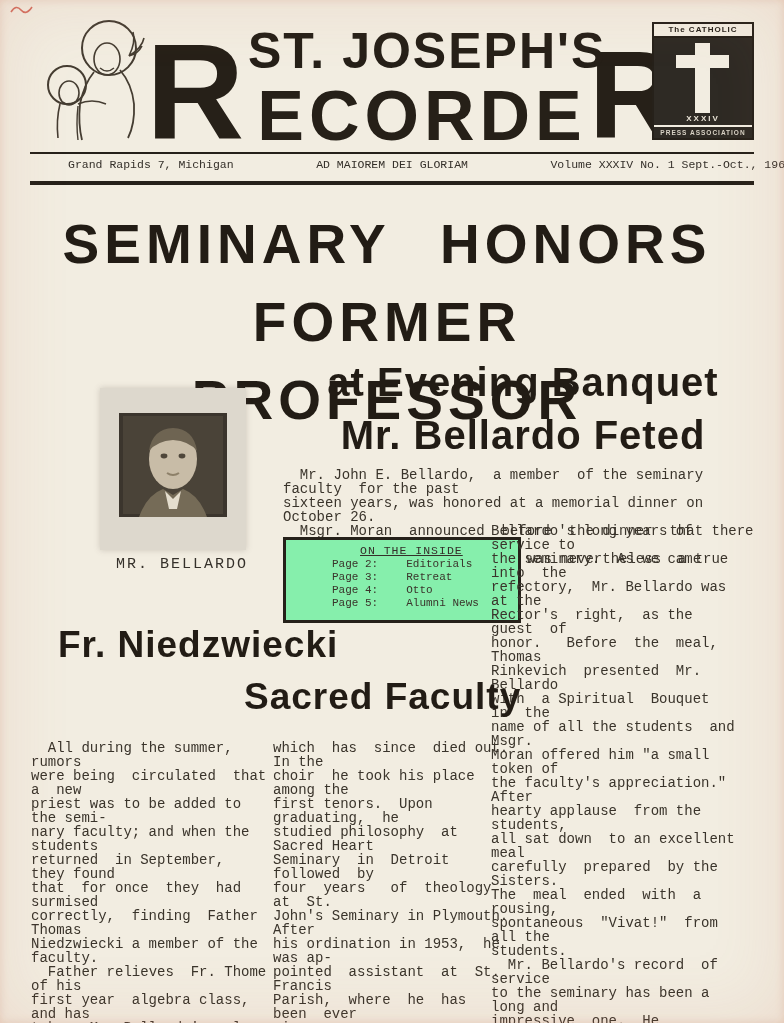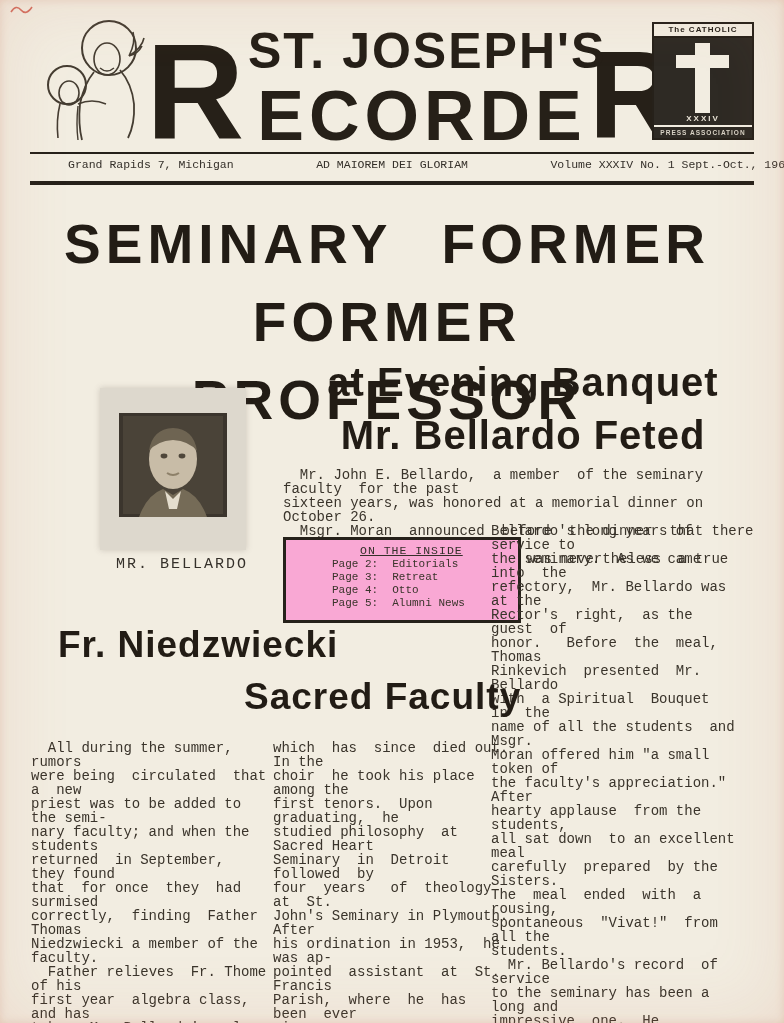--- a/index.html
+++ b/index.html
@@ -60,23 +60,23 @@
   .photo-caption { position:absolute; left:116px; top:556px; font-size:15px; letter-spacing:2px; color:#35302a; }
 
   
   .body { position:absolute; font-size:14px; line-height:14px; white-space:pre-wrap; color:#3a342b; }
   .intro { left:283px; top:468px; width:480px; }
   .col3  { left:491px; top:524px; width:250px; }
   .col1  { left:31px;  top:741px; width:240px; }
   .col2  { left:273px; top:741px; width:242px; }
 
   
-  .inside-box { position:absolute; left:283px; top:537px; width:238px; height:86px; border:3px solid #26211a; padding:4px 0 0 46px; background:#f9a8d4; }
+  .inside-box { position:absolute; left:283px; top:537px; width:238px; height:86px; border:3px solid #26211a; padding:4px 0 0 46px; background:#86efac; }
   .inside-title { font-size:11.5px; letter-spacing:1px; text-decoration:underline; margin:0 0 1px 28px; color:#35302a; }
-  .inside-line { display:flex; gap:14px; font-size:11px; line-height:13px; color:#3a342b;align-items:flex-end; }
+  .inside-line { display:flex; gap:28px; font-size:11px; line-height:13px; color:#3a342b;align-items:flex-end; }
 </style>
 </head>
 <body>
 
 <div class="page">
 
   <svg class="pen-mark" width="30" height="14" viewBox="0 0 30 14">
     <path d="M3 10 Q8 2 13 8 T24 5" stroke="#c94536" stroke-width="1.6" fill="none" opacity="0.75"></path>
   </svg>
 
@@ -118,21 +118,21 @@
 
   <div class="rule thin"></div>
   <div class="dateline">
     <span>Grand Rapids 7, Michigan</span>
     <span>AD MAIOREM DEI GLORIAM</span>
     <span>Volume XXXIV No. 1 Sept.-Oct., 1960</span>
   </div>
   <div class="rule thick"></div>
 
   <div class="headline1">
-    <div>SEMINARY FORMER</div>
+    <div>SEMINARY HONORS</div>
     <div>FORMER PROFESSOR</div>
   </div>
 
   <div class="photo-backing">
     <svg class="portrait" width="108" height="104" viewBox="0 0 108 104">
       <rect width="108" height="104" fill="#3b352d"></rect>
       <rect x="4" y="3" width="100" height="98" fill="#4a4338"></rect>
       <ellipse cx="54" cy="46" rx="24" ry="30" fill="#c8bca7"></ellipse>
       <path d="M30 38 Q33 16 54 15 Q75 16 78 38 Q70 28 54 27 Q38 28 30 38 Z" fill="#6e6452"></path>
       <ellipse cx="45" cy="43" rx="3.4" ry="2.4" fill="#4e463a"></ellipse>

